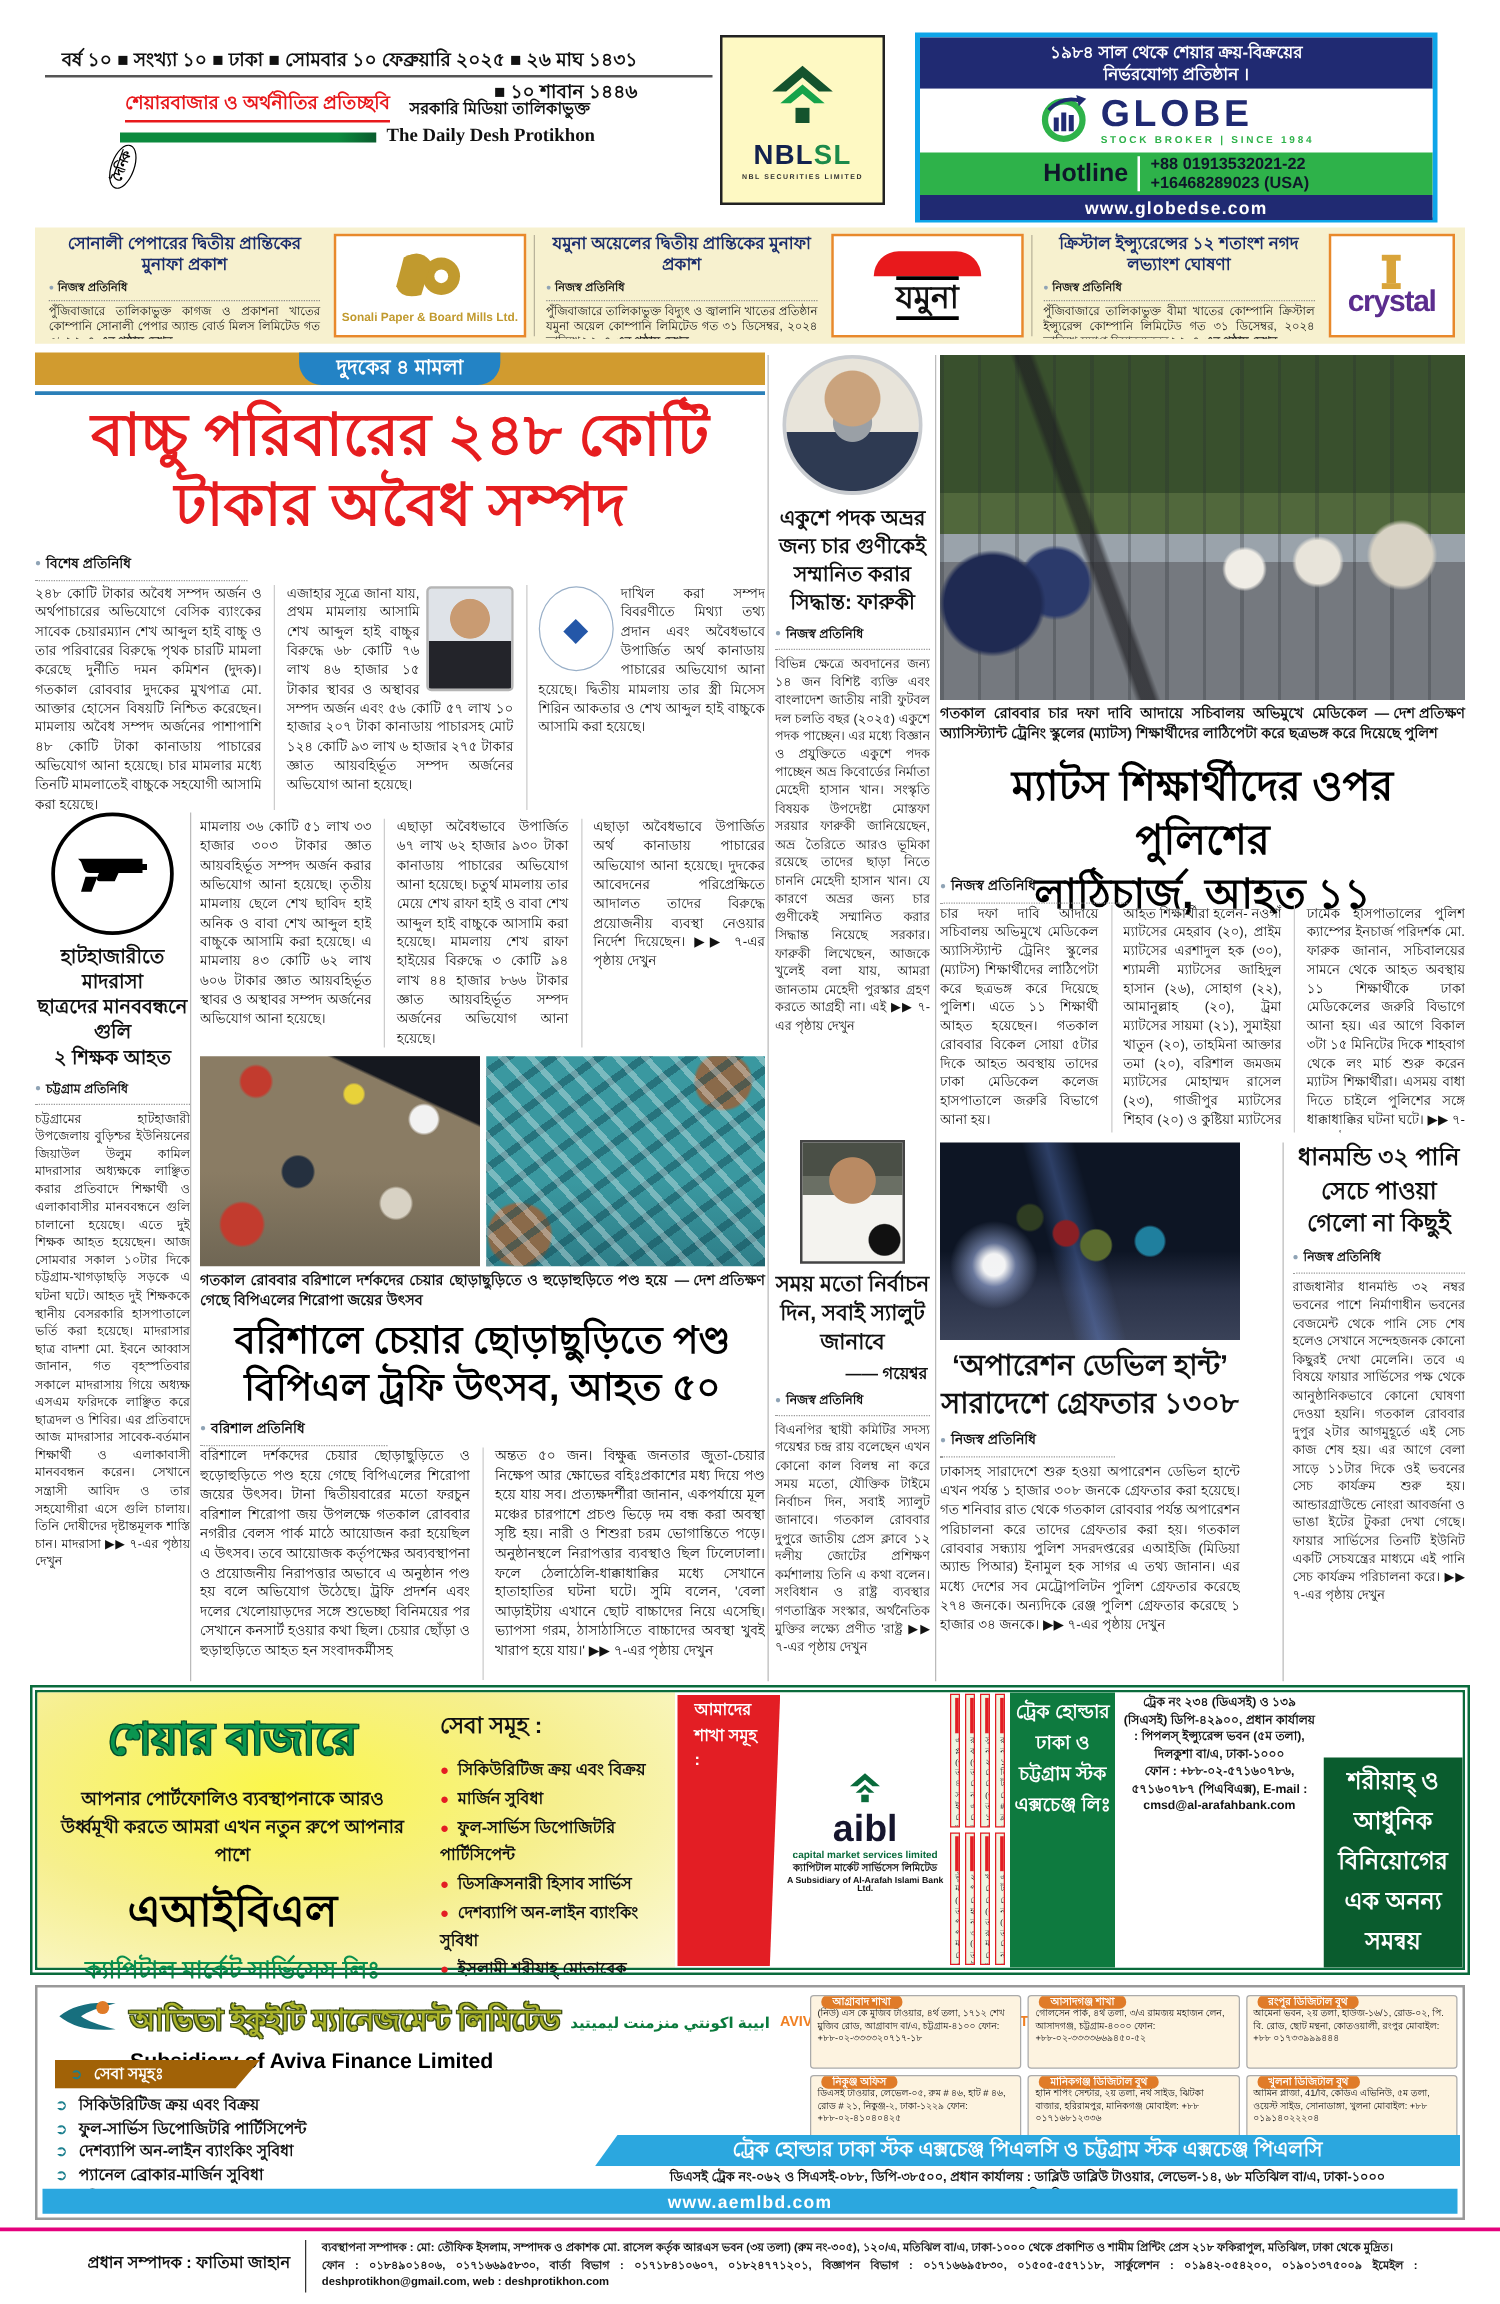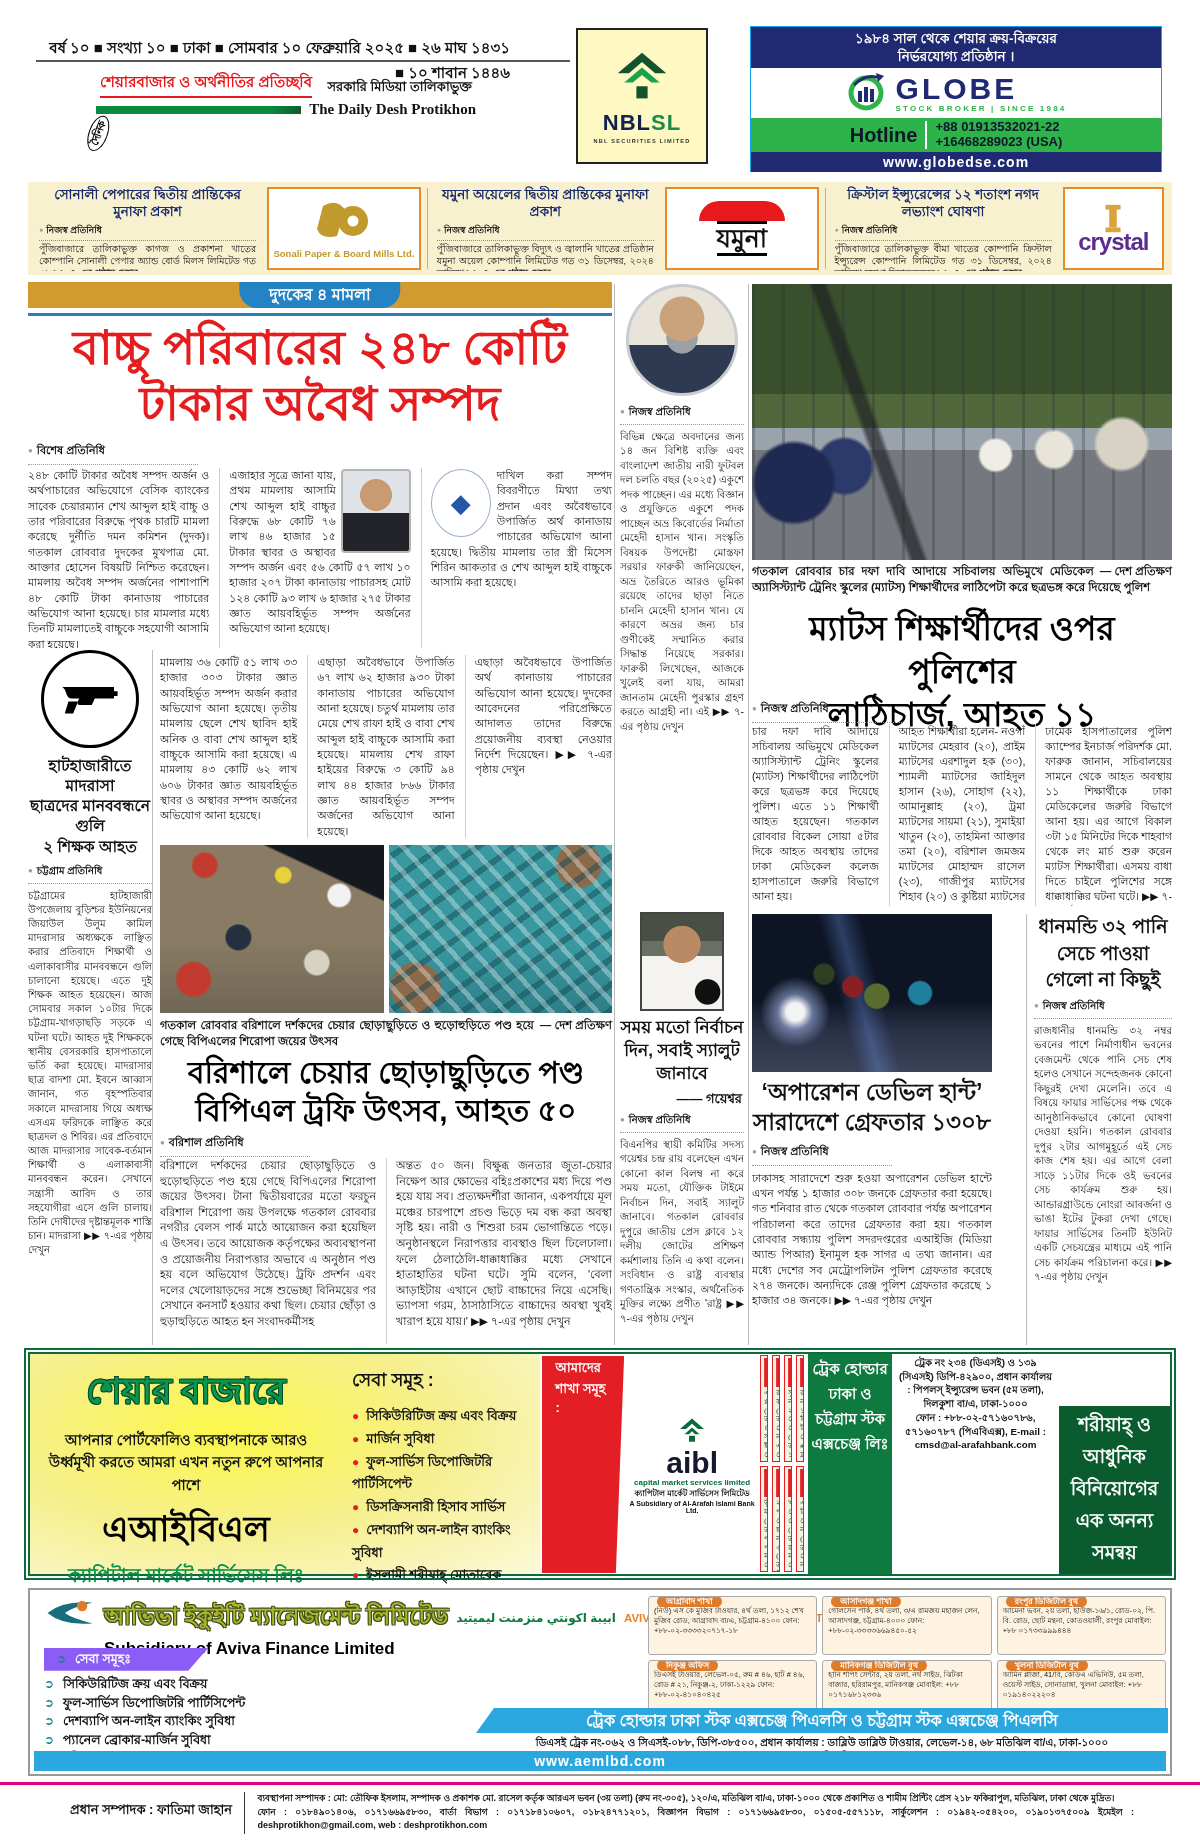--- a/index.html
+++ b/index.html
@@ -19,21 +19,21 @@
   .mast-bottom{display:flex;align-items:center;gap:8px;margin-top:3px;}
   .mast-bar{flex:1;height:8px;background:linear-gradient(90deg,#0b8a3e 0%,#0b8a3e 85%,#0a5c2e 100%);}
   .mast-sub{font-family:"Liberation Serif","DejaVu Serif",serif;font-size:15px;font-weight:bold;white-space:nowrap;}
   
   .nblsl{left:576px;top:28px;width:128px;height:132px;border:2px solid #222;background:#fef9c3;
          display:flex;flex-direction:column;align-items:center;justify-content:center;gap:2px;}
   .nblsl-name{font-size:22px;font-weight:900;letter-spacing:1px;}
   .nblsl-name .p1{color:#12224e;} .nblsl-name .p2{color:#1b8a4a;}
   .nblsl-sub{font-size:5.6px;letter-spacing:1.2px;color:#333;font-weight:bold;}
   
-  .globe{left:750px;top:26px;width:410px;height:144px;border:1px solid #0ea5e9;display:flex;flex-direction:column;}
+  .globe{left:732px;top:26px;width:410px;height:144px;border:4px solid #0ea5e9;display:flex;flex-direction:column;}
   .globe-top{background:#202a72;color:#fff;font-size:13.5px;font-weight:800;text-align:center;line-height:1.3;padding:3px 0;}
   .globe-mid{background:#fff;display:flex;align-items:center;justify-content:center;gap:10px;padding:3px 0;flex:1;}
   .globe-brand{font-size:30px;font-weight:900;color:#202a72;letter-spacing:3px;line-height:1;}
   .globe-sub{font-size:8px;font-weight:800;color:#2eb24a;letter-spacing:2.2px;text-align:center;}
   .globe-hot{background:#2eb24a;color:#0f172a;display:flex;align-items:center;justify-content:center;gap:8px;padding:2px 0;}
   .hot-label{font-size:20px;font-weight:800;}
   .hot-div{width:2px;height:28px;background:#fff;}
   .hot-phones{font-size:13px;font-weight:800;line-height:1.15;text-align:left;}
   .globe-web{background:#202a72;color:#fff;text-align:center;font-weight:800;font-size:14px;letter-spacing:1px;padding:2px 0;}
   
@@ -190,21 +190,21 @@
   .aibl-slogan{background:#0a5c2e;color:#fff;text-align:center;font-weight:900;font-size:19px;padding:4px 0;margin-top:auto;}
   
   .ad-aviva{left:28px;top:1588px;width:1144px;height:188px;border:2px solid #999;background:#fff;box-sizing:border-box;}
   .aviva-header{position:absolute;left:14px;top:8px;width:600px;display:flex;gap:8px;align-items:flex-start;}
   .aviva-titles .l1{display:flex;gap:8px;align-items:center;flex-wrap:nowrap;}
   .aviva-bn{font-size:23px;font-weight:900;color:#aab32a;text-shadow:1px 1px 0 #3c4d18,-1px -1px 0 #3c4d18,1px -1px 0 #3c4d18,-1px 1px 0 #3c4d18;white-space:nowrap;}
   .aviva-ar{font-size:12px;font-weight:800;color:#0a7a3c;white-space:nowrap;}
   .aviva-en{font-size:11.5px;font-weight:800;color:#f08023;white-space:nowrap;}
   .aviva-sub{font-size:17px;font-weight:900;color:#000;margin-top:2px;}
   .aviva-services{position:absolute;left:14px;top:58px;width:430px;}
-  .aviva-ribbon{width:140px;background:#8b5cf6;color:#fff;font-weight:800;font-size:13.5px;padding:2px 12px;
+  .aviva-ribbon{width:140px;background:#a16207;color:#fff;font-weight:800;font-size:13.5px;padding:2px 12px;
                 clip-path:polygon(0 0,100% 0,88% 100%,0 100%);margin-bottom:4px;}
   .aviva-services div{font-size:12.5px;font-weight:800;line-height:1.5;}
   .aviva-services div::before{content:"➲";color:#1b7f8e;margin-right:9px;font-size:12px;}
   .aviva-branches{position:absolute;left:618px;top:6px;width:518px;display:grid;grid-template-columns:repeat(3,1fr);gap:5px;}
   .avbranch{border:1px solid #aaa;background:#fdf3e0;border-radius:3px;padding:9px 5px 2px;position:relative;
             font-size:7.4px;line-height:1.35;height:46px;overflow:hidden;}
   .avbranch b{position:absolute;top:-1px;left:8px;background:#e07b28;color:#fff;font-size:8.2px;font-weight:700;
               border-radius:8px;padding:0 9px;}
   .aviva-blueribbon{position:absolute;left:446px;top:118px;width:692px;height:25px;background:#2ba7df;color:#fff;
                     font-size:16px;font-weight:800;text-align:center;line-height:25px;
@@ -386,20 +386,21 @@
     <div>বিপিএল ট্রফি উৎসব, আহত ৫০</div>
   </div>
   <div class="abs barishal-byline byline">বরিশাল প্রতিনিধি</div>
   <div class="abs barishal-body cols">
     <div class="body-text">বরিশালে দর্শকদের চেয়ার ছোড়াছুড়িতে ও হুড়োহুড়িতে পণ্ড হয়ে গেছে বিপিএলের শিরোপা জয়ের উৎসব। টানা দ্বিতীয়বারের মতো ফরচুন বরিশাল শিরোপা জয় উপলক্ষে গতকাল রোববার নগরীর বেলস পার্ক মাঠে আয়োজন করা হয়েছিল এ উৎসব। তবে আয়োজক কর্তৃপক্ষের অব্যবস্থাপনা ও প্রয়োজনীয় নিরাপত্তার অভাবে এ অনুষ্ঠান পণ্ড হয় বলে অভিযোগ উঠেছে। ট্রফি প্রদর্শন এবং দলের খেলোয়াড়দের সঙ্গে শুভেচ্ছা বিনিময়ের পর সেখানে কনসার্ট হওয়ার কথা ছিল। চেয়ার ছোঁড়া ও হুড়াহুড়িতে আহত হন সংবাদকর্মীসহ</div>
     <div class="body-text">অন্তত ৫০ জন। বিক্ষুব্ধ জনতার জুতা-চেয়ার নিক্ষেপ আর ক্ষোভের বহিঃপ্রকাশের মধ্য দিয়ে পণ্ড হয়ে যায় সব। প্রত্যক্ষদর্শীরা জানান, একপর্যায়ে মূল মঞ্চের চারপাশে প্রচণ্ড ভিড়ে দম বন্ধ করা অবস্থা সৃষ্টি হয়। নারী ও শিশুরা চরম ভোগান্তিতে পড়ে। অনুষ্ঠানস্থলে নিরাপত্তার ব্যবস্থাও ছিল ঢিলেঢালা। ফলে ঠেলাঠেলি-ধাক্কাধাক্কির মধ্যে সেখানে হাতাহাতির ঘটনা ঘটে। সুমি বলেন, 'বেলা আড়াইটায় এখানে ছোট বাচ্চাদের নিয়ে এসেছি। ভ্যাপসা গরম, ঠাসাঠাসিতে বাচ্চাদের অবস্থা খুবই খারাপ হয়ে যায়।' ▶▶ ৭-এর পৃষ্ঠায় দেখুন</div>
   </div>
 
   <div class="abs farooki">
     <div class="ph-farooki"></div>
+    <div class="farooki-head">একুশে পদক অভ্রর জন্য চার গুণীকেই সম্মানিত করার সিদ্ধান্ত: ফারুকী</div>
     <div class="byline">নিজস্ব প্রতিনিধি</div>
     <div class="body-text">বিভিন্ন ক্ষেত্রে অবদানের জন্য ১৪ জন বিশিষ্ট ব্যক্তি এবং বাংলাদেশ জাতীয় নারী ফুটবল দল চলতি বছর (২০২৫) একুশে পদক পাচ্ছেন। এর মধ্যে বিজ্ঞান ও প্রযুক্তিতে একুশে পদক পাচ্ছেন অভ্র কিবোর্ডের নির্মাতা মেহেদী হাসান খান। সংস্কৃতি বিষয়ক উপদেষ্টা মোস্তফা সরয়ার ফারুকী জানিয়েছেন, অভ্র তৈরিতে আরও ভূমিকা রয়েছে তাদের ছাড়া নিতে চাননি মেহেদী হাসান খান। যে কারণে অভ্রর জন্য চার গুণীকেই সম্মানিত করার সিদ্ধান্ত নিয়েছে সরকার। ফারুকী লিখেছেন, আজকে খুলেই বলা যায়, আমরা জানতাম মেহেদী পুরস্কার গ্রহণ করতে আগ্রহী না। এই ▶▶ ৭-এর পৃষ্ঠায় দেখুন</div>
   </div>
 
   <div class="abs goyesh">
     <div class="ph-goyesh"></div>
     <div class="goyesh-head">
       <div>সময় মতো নির্বাচন</div>
       <div>দিন, সবাই স্যালুট</div>
       <div>জানাবে</div>

